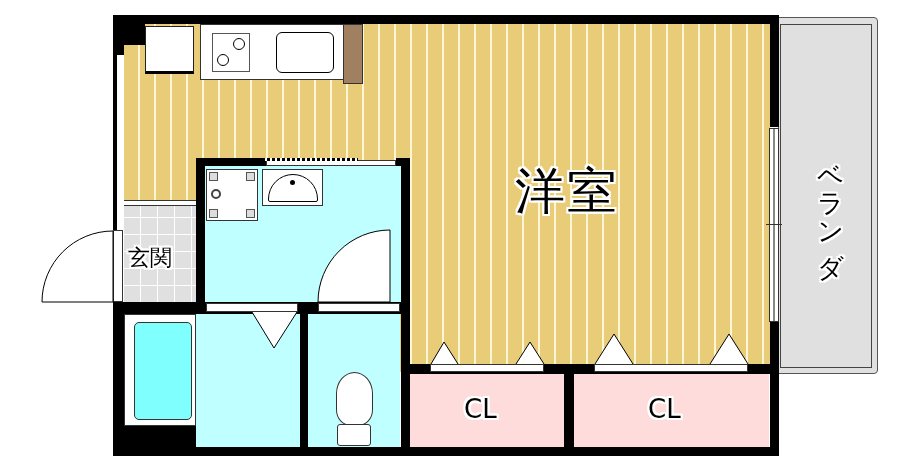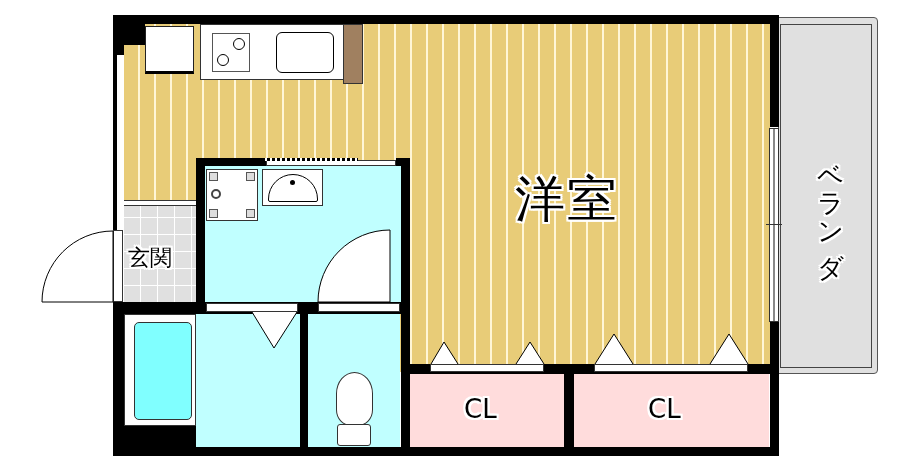--- a/index.html
+++ b/index.html
@@ -109,13 +109,13 @@
   <path d="M390 302 L318 302 A72 72 0 0 1 390 230 Z" fill="#fff" stroke="#000" stroke-width="1"></path>
 
   <path d="M252 312 L274 348 L297 312" fill="#fff" stroke="#000" stroke-width="1"></path>
 
   <path d="M431 364 L444 342 L458 364" fill="#fff" stroke="#000" stroke-width="1"></path>
   <path d="M516 364 L530 342 L544 364" fill="#fff" stroke="#000" stroke-width="1"></path>
   <path d="M595 364 L614 334 L633 364" fill="#fff" stroke="#000" stroke-width="1"></path>
   <path d="M710 364 L729 334 L748 364" fill="#fff" stroke="#000" stroke-width="1"></path>
 </svg>
 
-<div class="abs label" style="left:515px;top:158px;font-size:50px;font-weight:normal;letter-spacing:2px;margin-top:8px;">洋室</div>
+<div class="abs label" style="left:515px;top:158px;font-size:50px;font-weight:normal;letter-spacing:2px;">洋室</div>
 
 </body></html>

